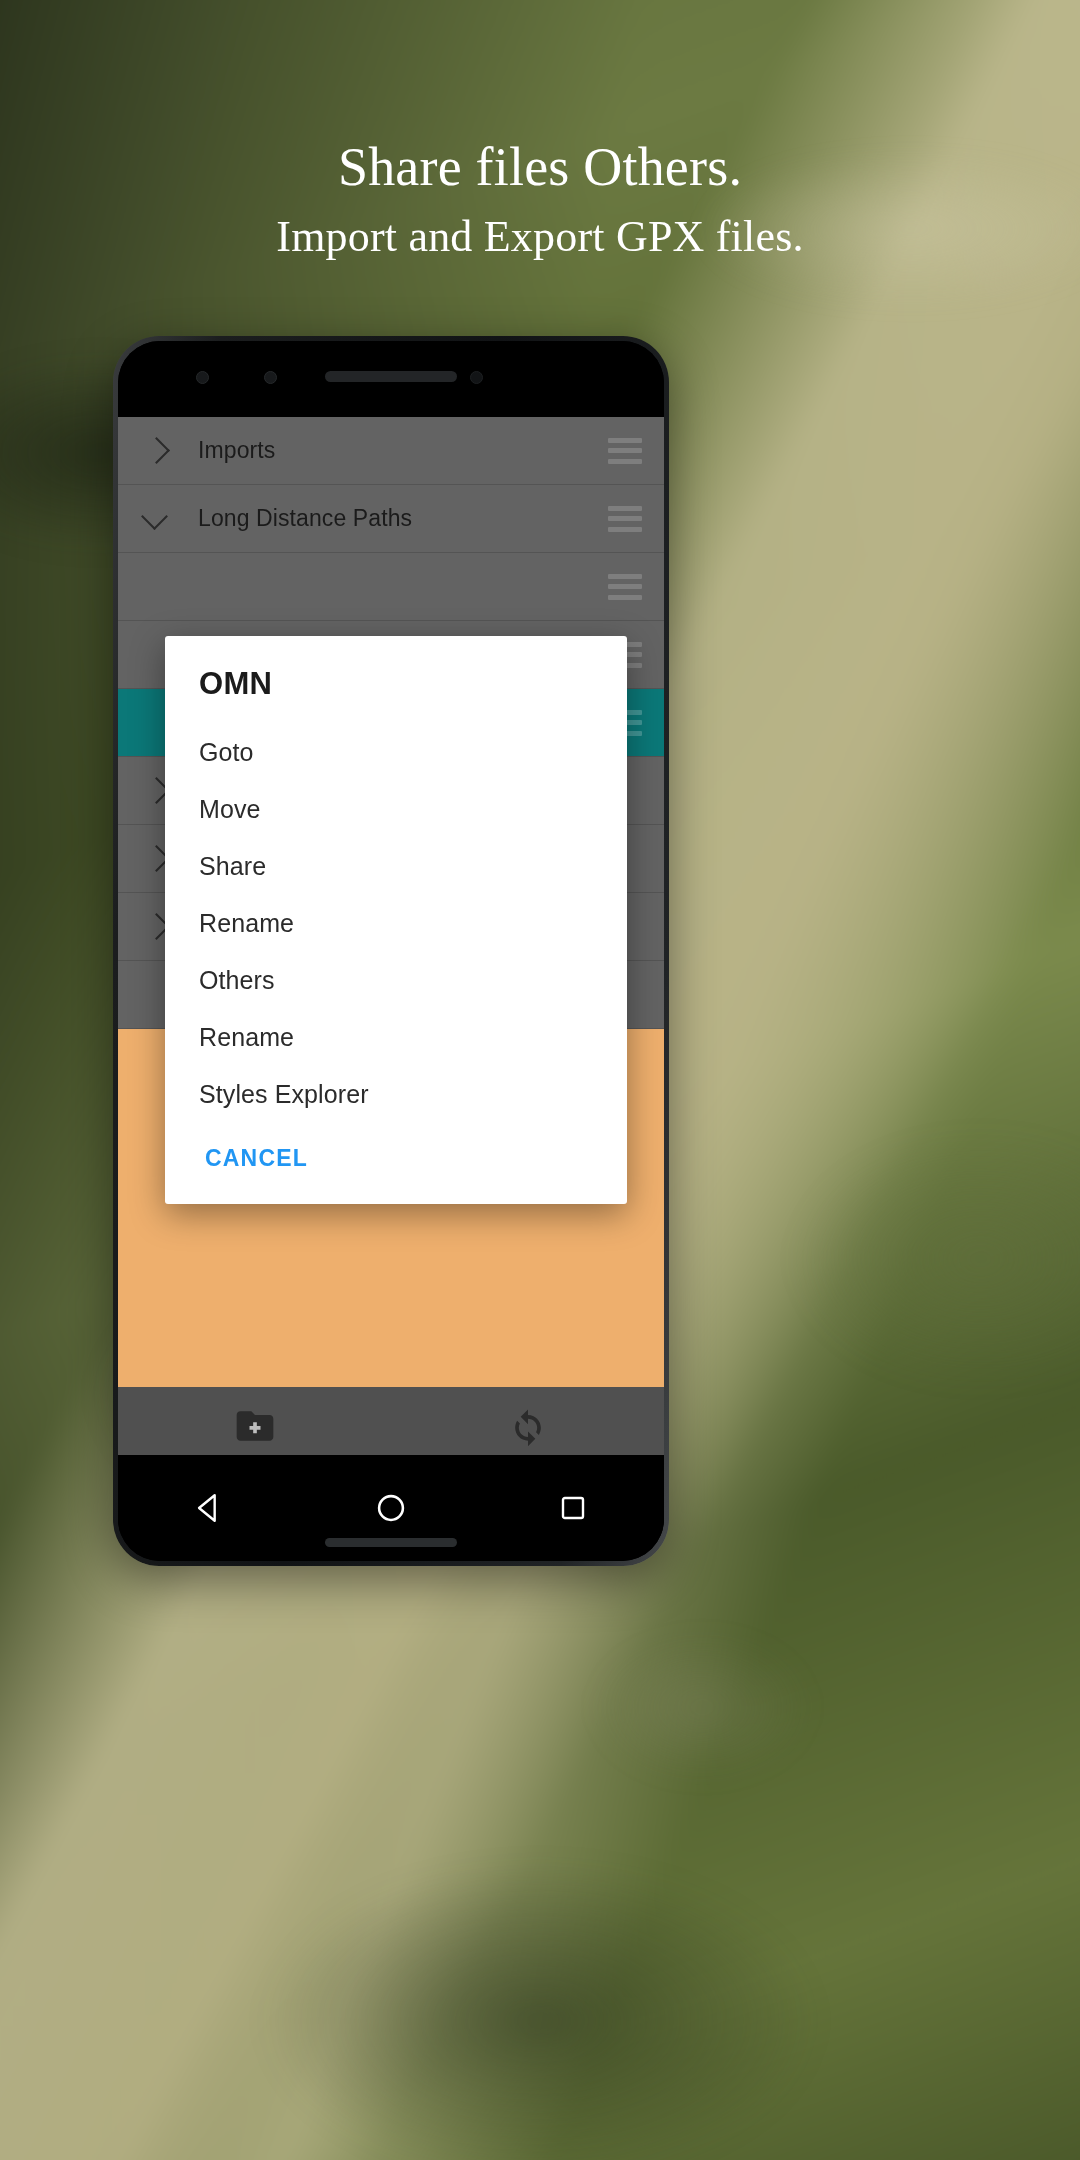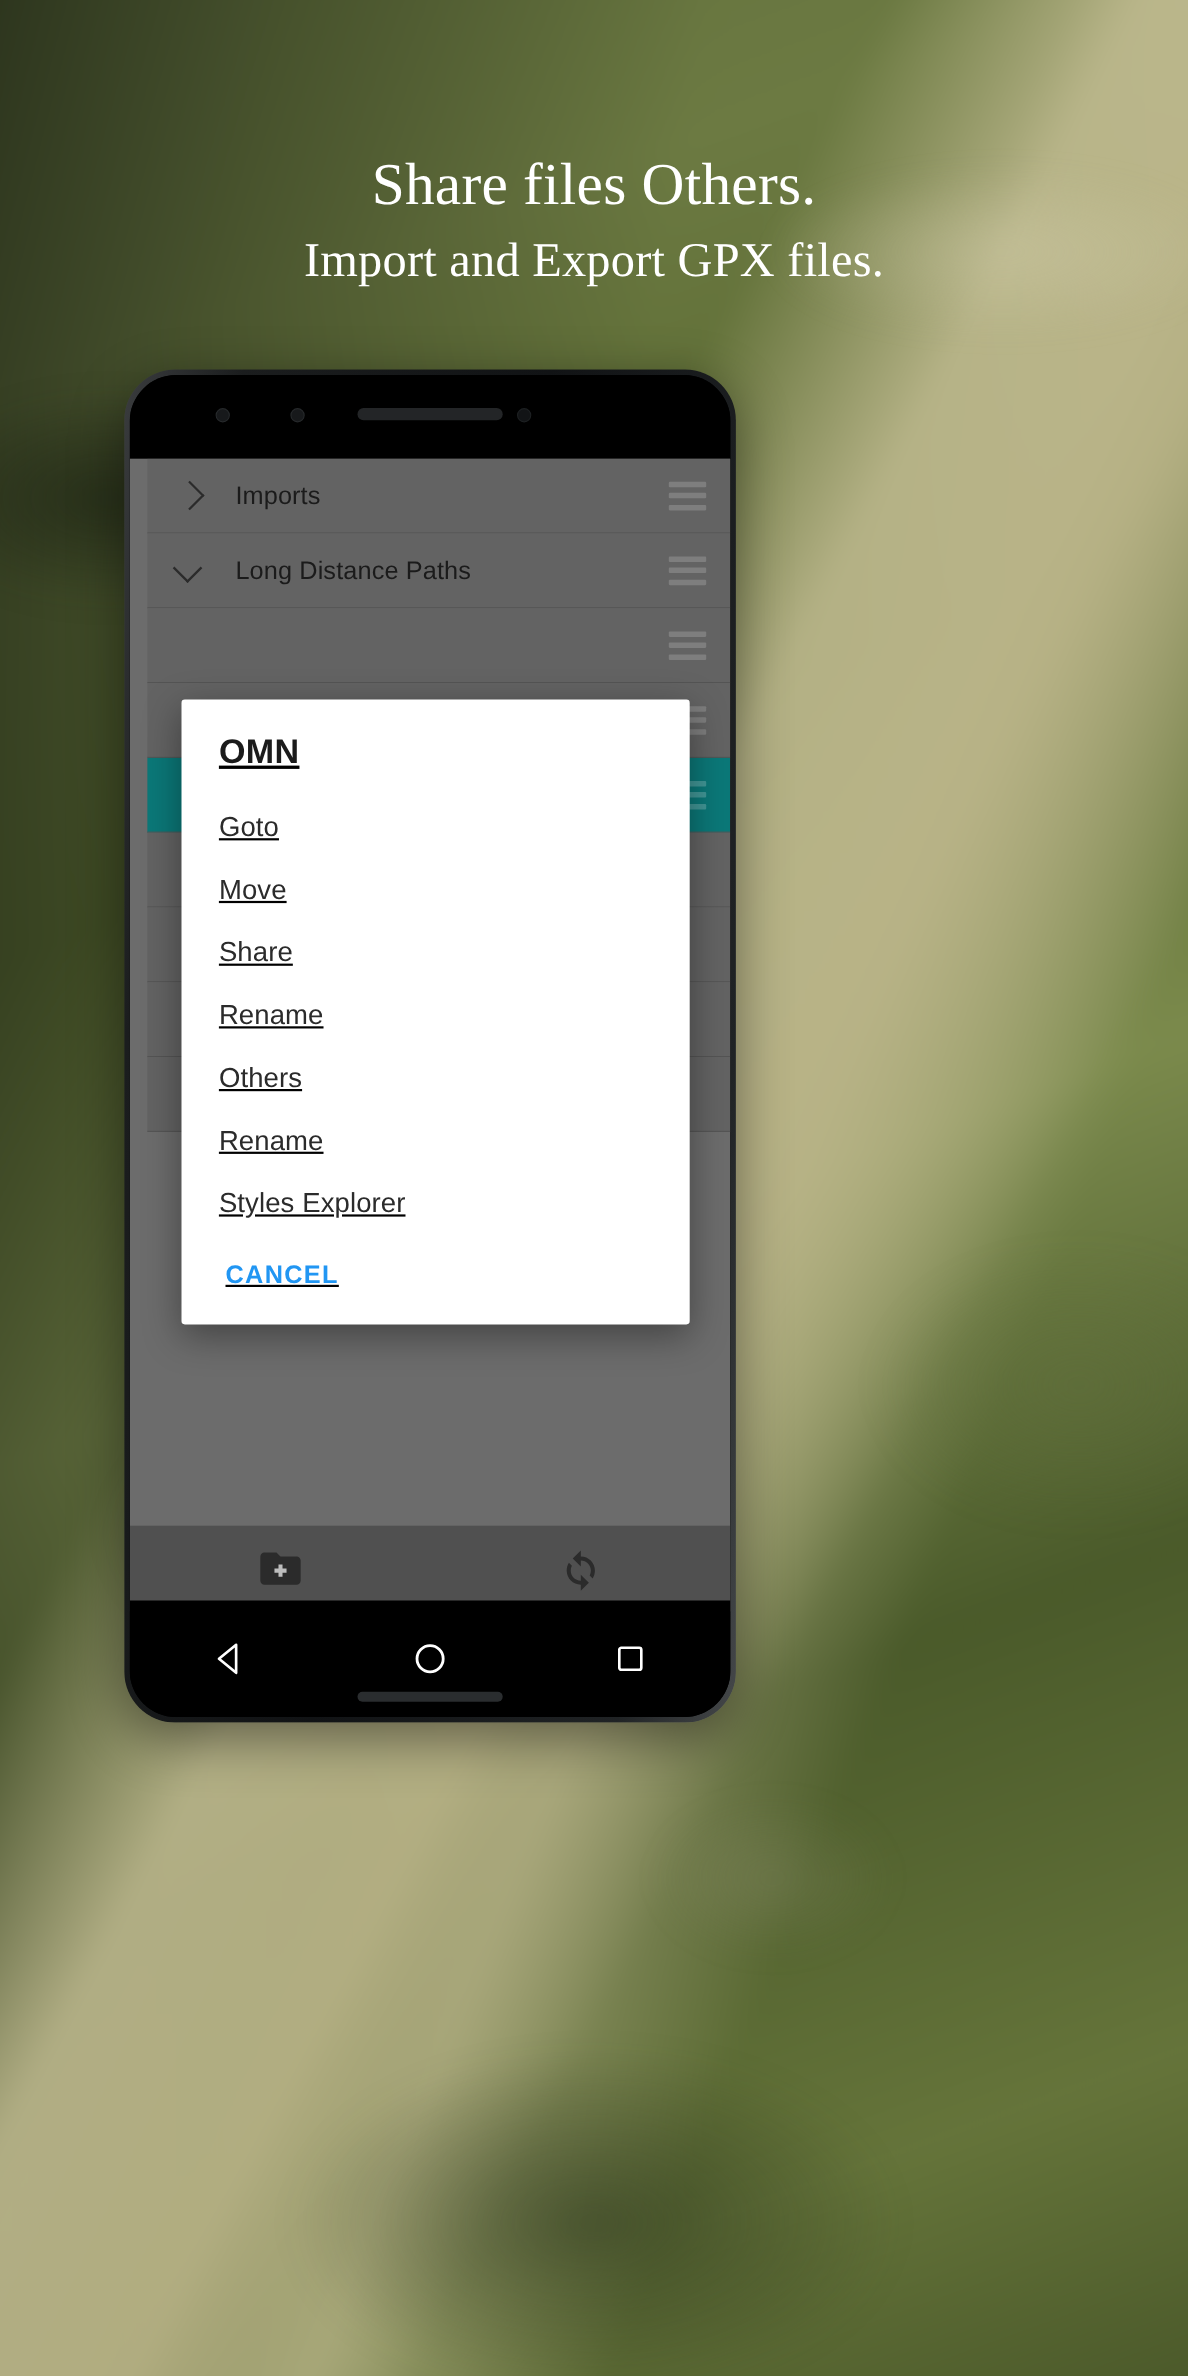--- a/index.html
+++ b/index.html
@@ -125,23 +125,22 @@
     border: 1px solid #26292b;
   }
   .cam.c1 { left: 78px; }
   .cam.c2 { left: 146px; }
   .cam.c3 { left: 352px; background: #121416; border-color: #1d2022; }
 
   
   .screen {
     position: relative;
     height: 1048px;
-    background: #737373;
+    background: #fdba74;
     overflow: hidden;
-    padding-left: 16px;
   }
 
   
   .row {
     position: relative;
     height: 68px;
     display: flex;
     align-items: center;
     border-bottom: 1px solid #5a5a5a;
     background: #6a6a6a;
@@ -248,21 +247,20 @@
   .dialog {
     position: absolute;
     left: 47px;
     top: 219px;
     width: 462px;
     background: #ffffff;
     border-radius: 3px;
     box-shadow: 0 10px 34px rgba(0,0,0,0.38);
     padding: 30px 0 0 0;
     z-index: 20;
-    text-decoration: underline;
   }
   .dialog-title {
     font-size: 31px;
     font-weight: bold;
     color: #1b1b1b;
     padding: 0 34px 6px 34px;
     letter-spacing: 0.3px;
   }
   .dialog-list { padding: 16px 0 6px 0; }
   .dialog-item {

